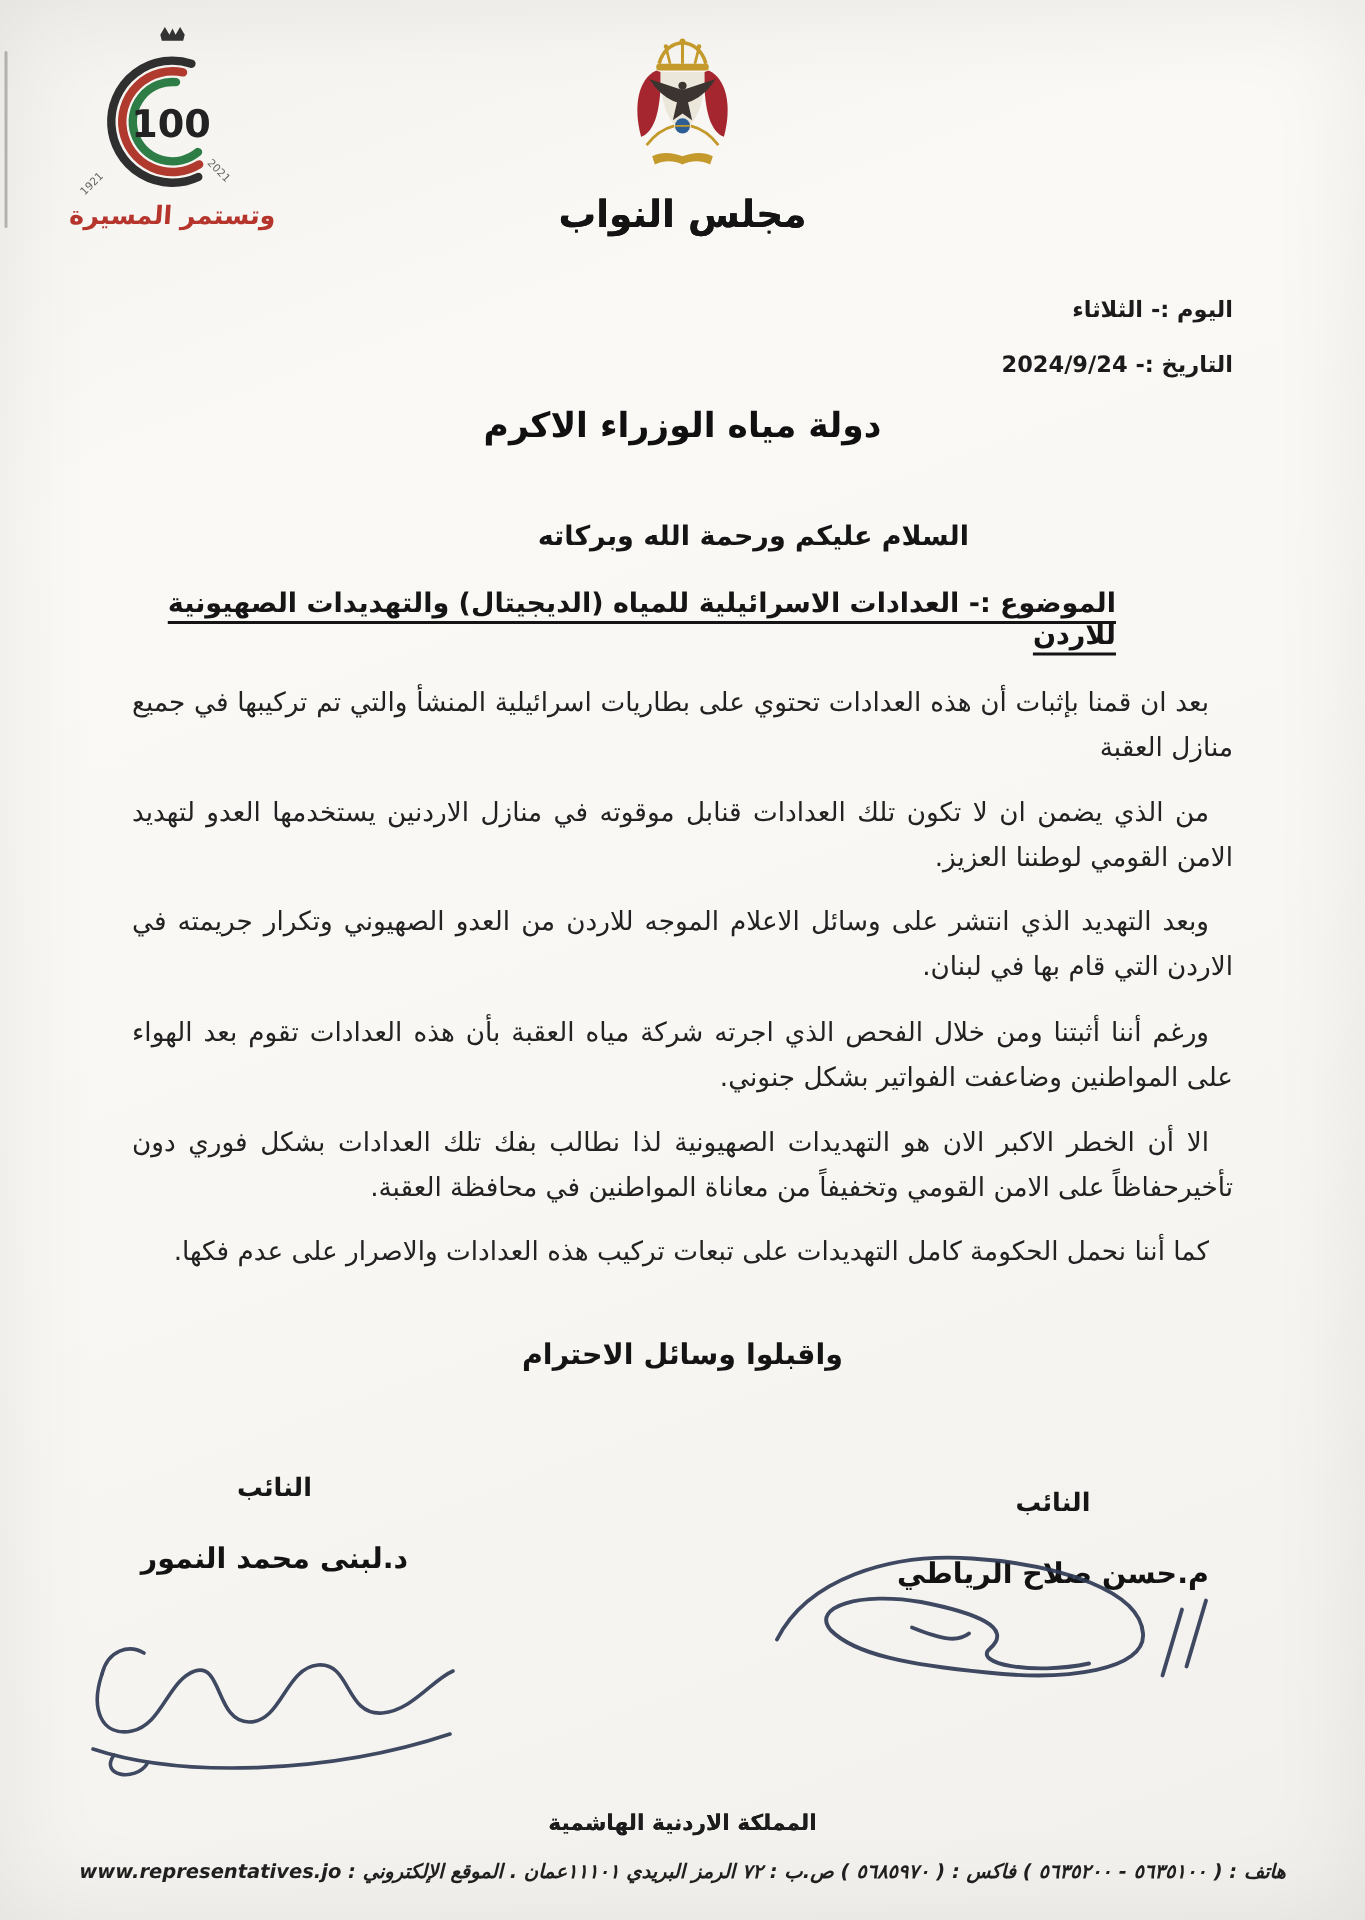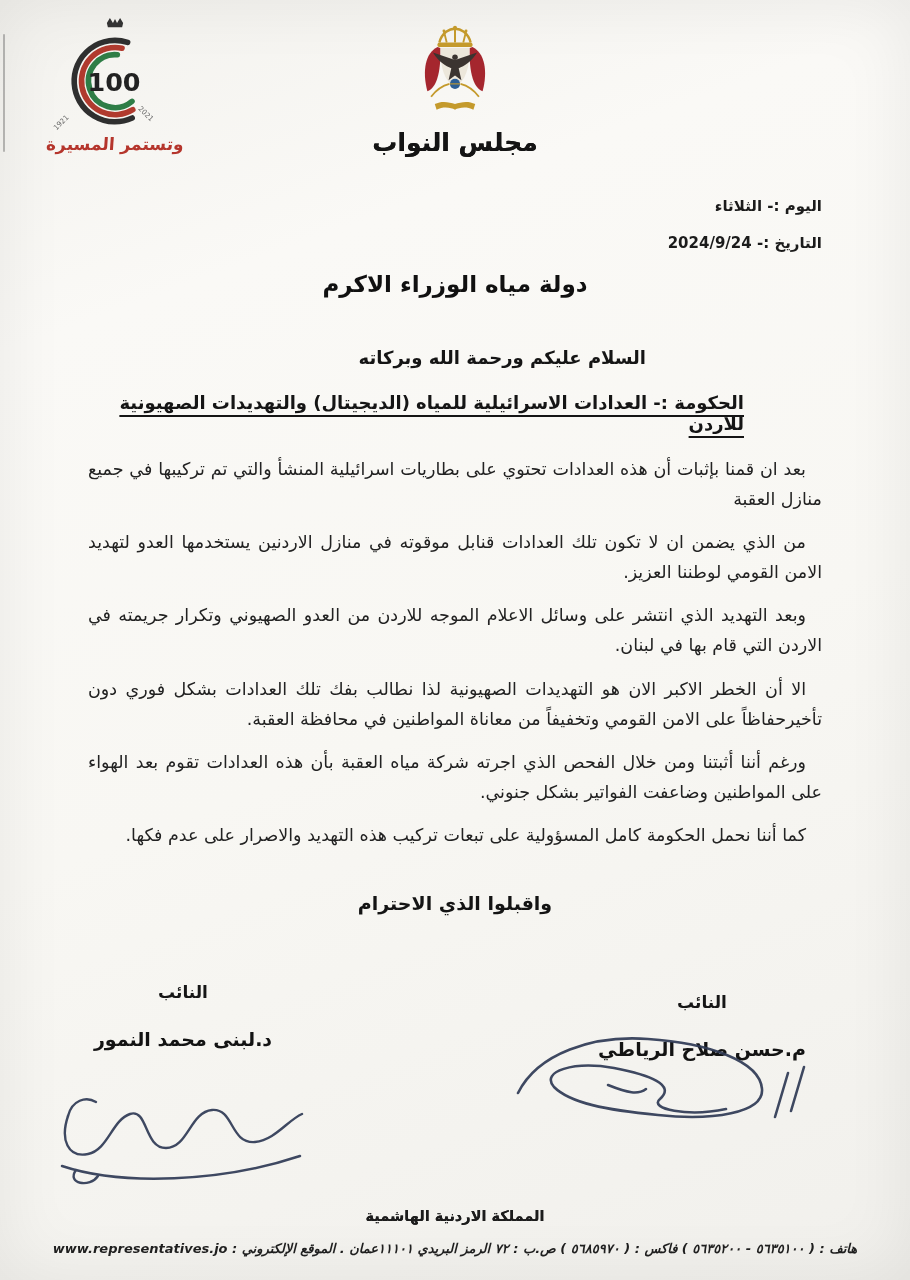--- a/index.html
+++ b/index.html
@@ -91,32 +91,32 @@
   </div>
 
   <div class="letter">
     <div class="date-block">
       <div class="line">اليوم :- الثلاثاء</div>
       <div class="line">التاريخ :- 2024/9/24</div>
     </div>
 
     <div class="letter-title">دولة مياه الوزراء الاكرم</div>
     <div class="greeting">السلام عليكم ورحمة الله وبركاته</div>
-    <div class="subject">الحكومة :- العدادات الاسرائيلية للمياه (الديجيتال) والتهديدات الصهيونية للاردن</div>
+    <div class="subject">الموضوع :- العدادات الاسرائيلية للمياه (الديجيتال) والتهديدات الصهيونية للاردن</div>
 
     <div class="body-paragraphs">
       <p>بعد ان قمنا بإثبات أن هذه العدادات تحتوي على بطاريات اسرائيلية المنشأ والتي تم تركيبها في جميع منازل العقبة</p>
       <p>من الذي يضمن ان لا تكون تلك العدادات قنابل موقوته في منازل الاردنين يستخدمها العدو لتهديد الامن القومي لوطننا العزيز.</p>
       <p>وبعد التهديد الذي انتشر على وسائل الاعلام الموجه للاردن من العدو الصهيوني وتكرار جريمته في الاردن التي قام بها في لبنان.</p>
+      <p>ورغم أننا أثبتنا ومن خلال الفحص الذي اجرته شركة مياه العقبة بأن هذه العدادات تقوم بعد الهواء على المواطنين وضاعفت الفواتير بشكل جنوني.</p>
       <p>الا أن الخطر الاكبر الان هو التهديدات الصهيونية لذا نطالب بفك تلك العدادات بشكل فوري دون تأخيرحفاظاً على الامن القومي وتخفيفاً من معاناة المواطنين في محافظة العقبة.</p>
-      <p>ورغم أننا أثبتنا ومن خلال الفحص الذي اجرته شركة مياه العقبة بأن هذه العدادات تقوم بعد الهواء على المواطنين وضاعفت الفواتير بشكل جنوني.</p>
-      <p>كما أننا نحمل الحكومة كامل المسؤولية على تبعات تركيب هذه التهديد والاصرار على عدم فكها.</p>
+      <p>كما أننا نحمل الحكومة كامل التهديدات على تبعات تركيب هذه العدادات والاصرار على عدم فكها.</p>
     </div>
 
-    <div class="closing">واقبلوا الذي الاحترام</div>
+    <div class="closing">واقبلوا وسائل الاحترام</div>
   </div>
 
   <div class="sig sig-right">
     <div class="sig-title">النائب</div>
     <div class="sig-name">م.حسن صلاح الرياطي</div>
   </div>
   <svg class="ink ink-right" viewBox="0 0 330 135">
     <g fill="none" stroke="#2f3a55" stroke-width="2.6" stroke-linecap="round" opacity="0.92">
       <path d="M30,78 C50,38 105,20 160,24 C220,28 272,46 274,74 C276,98 224,106 170,100 C118,95 82,88 66,72 C52,56 86,46 126,53 C162,60 188,70 172,84 C160,94 200,102 238,94"></path>
       <path d="M120,70 C140,78 150,80 158,74"></path>

